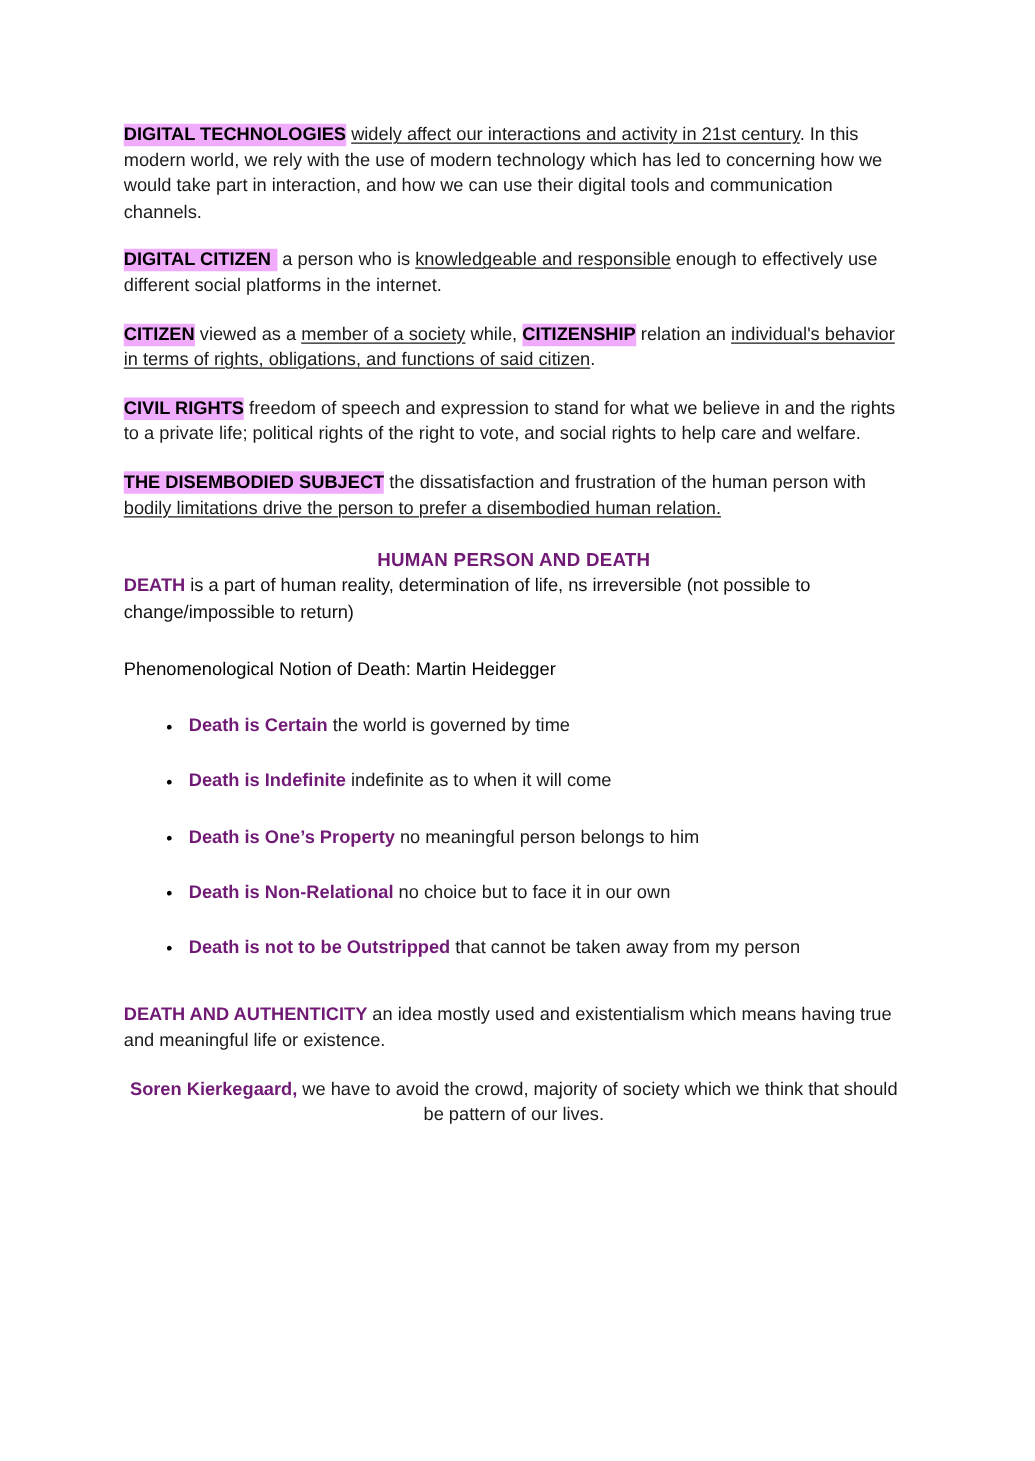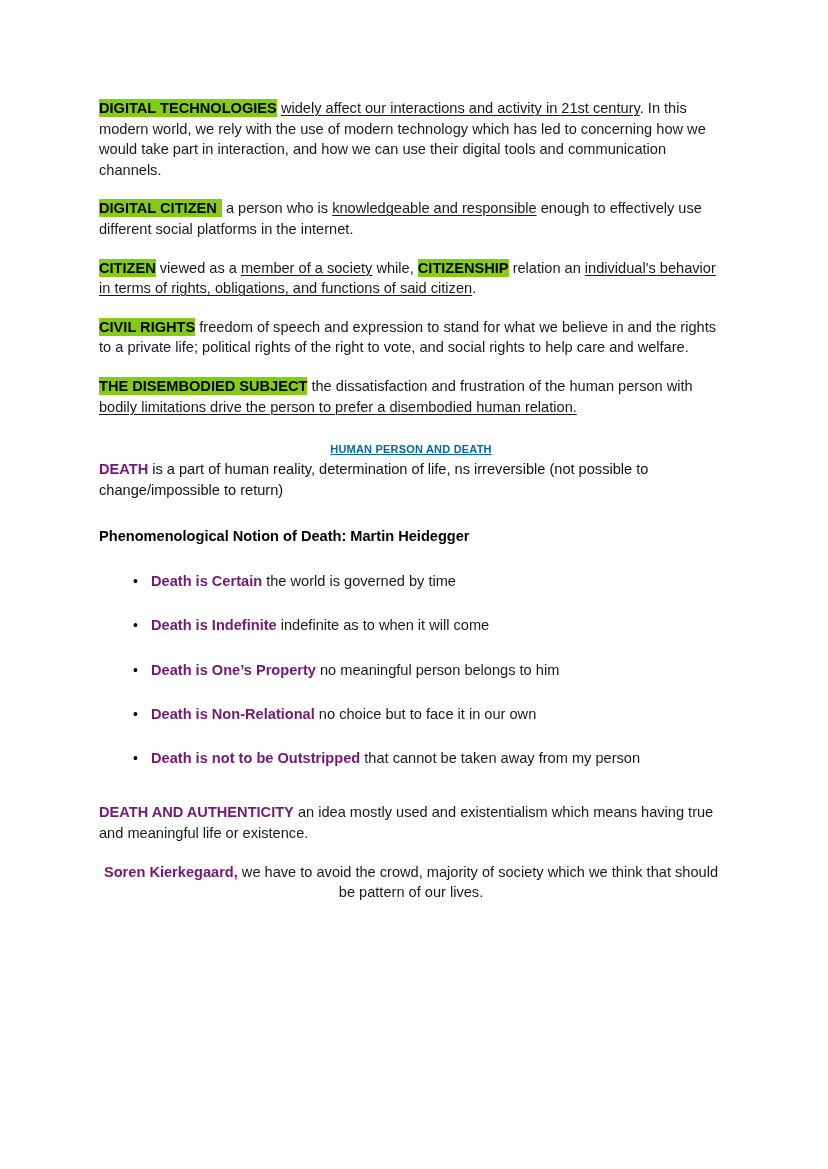--- a/index.html
+++ b/index.html
@@ -25,57 +25,56 @@
   p.para {
     margin: 0 0 18px 0;
     font-size: 14.6px;
     line-height: 20.6px;
     text-align: left;
     color: #1a1a1a;
   }
   p.para:last-child { margin-bottom: 0; text-align: center; }
 
   .hl {
-    background-color: #84cc16;
+    background-color: #f0abfc;
     font-weight: bold;
     color: #000000;
     padding: 1px 0;
     box-decoration-break: clone;
     -webkit-box-decoration-break: clone;
   }
   .hl-pad { padding-right: 5px; }
   .u {
     text-decoration: underline;
     text-underline-offset: 2px;
     text-decoration-thickness: 1px;
   }
   .b { font-weight: bold; color: #701a75; }
 
   h2.section-heading {
     margin: 22px 0 0 0;
-    font-size: 11px;
+    font-size: 15px;
     line-height: 20px;
     font-weight: bold;
     text-align: center;
-    color: #0369a1;
+    color: #701a75;
     letter-spacing: 0.2px;
-    text-decoration: underline;
   }
 
   p.tight {
     margin: 0 0 18px 0;
     font-size: 14.6px;
     line-height: 20.6px;
   }
 
   .list-title {
     margin: 0 0 2px 0;
     font-size: 14.6px;
     line-height: 20.6px;
-    font-weight: bold;
+    font-weight: normal;
     color: #000000;
   }
   ul.bullets {
     margin: 0 0 18px 0;
     padding: 0 0 0 52px;
     list-style: none;
   }
   ul.bullets li {
     position: relative;
     font-size: 14.6px;

